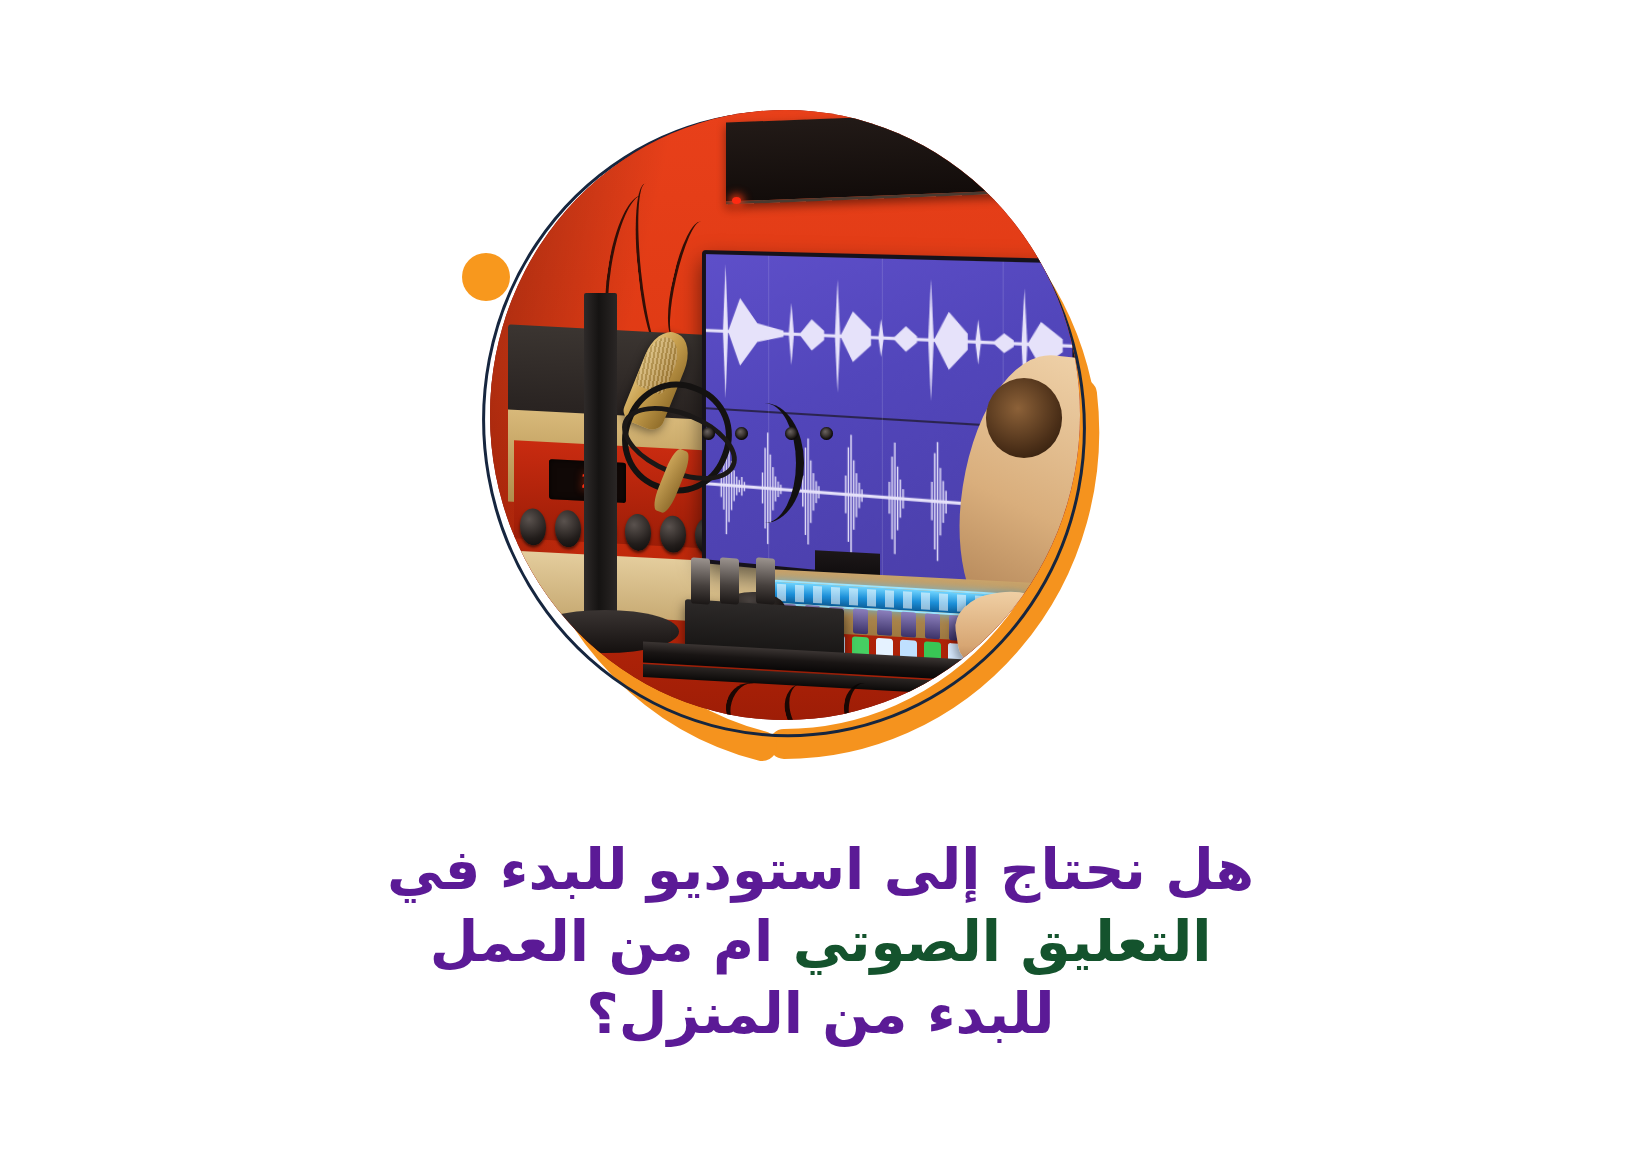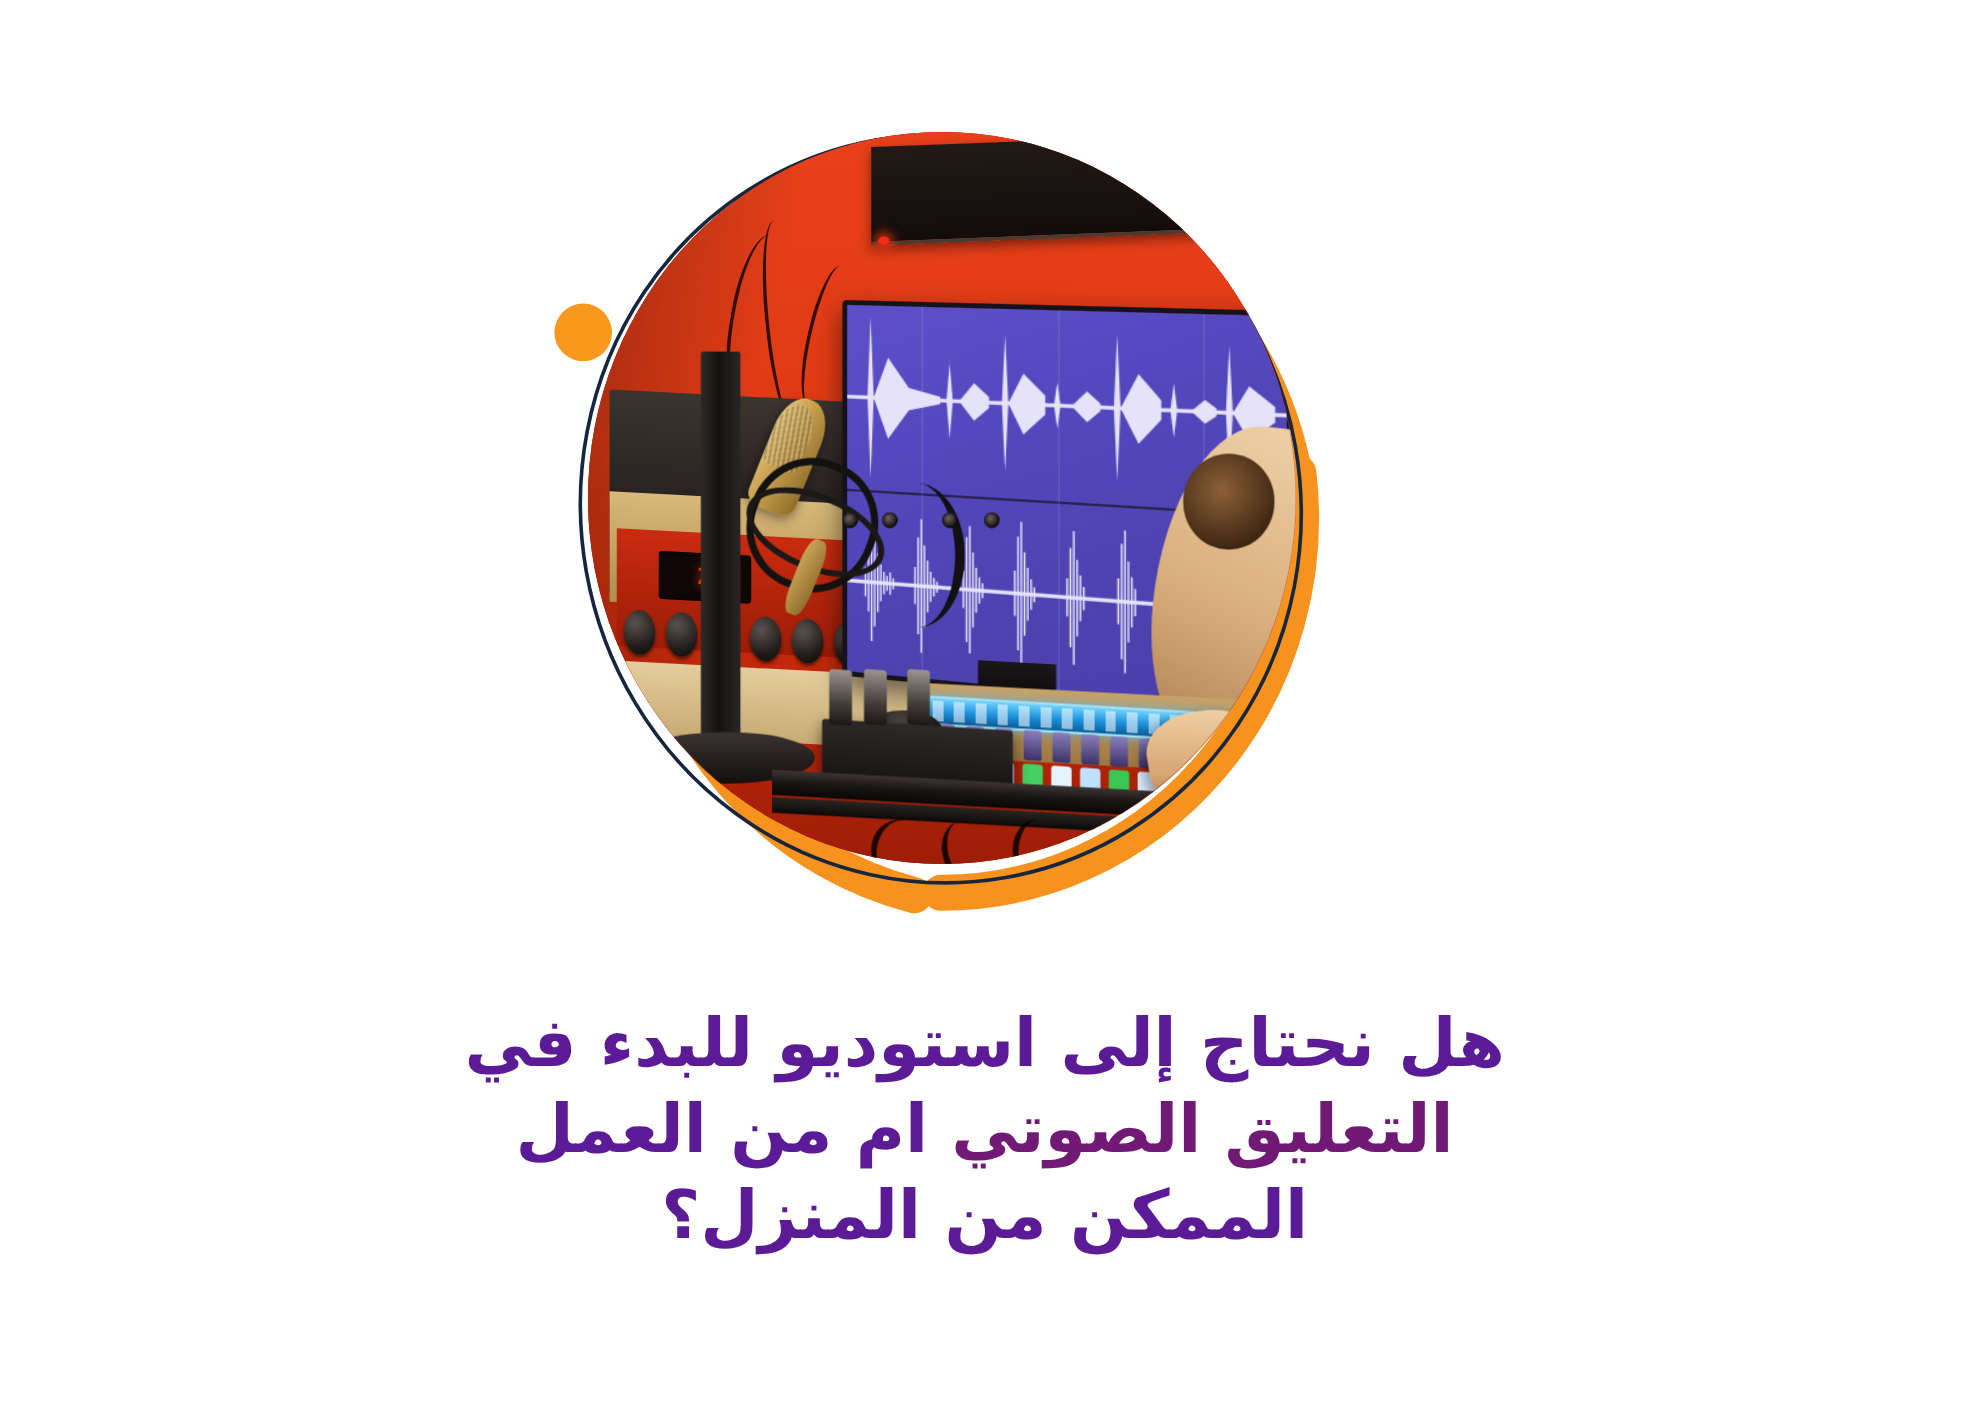--- a/index.html
+++ b/index.html
@@ -481,21 +481,21 @@
     direction: rtl;
     font-family: "DejaVu Sans", "Liberation Sans", sans-serif;
     font-weight: bold;
     font-size: 56px;
     line-height: 72px;
     letter-spacing: -0.5px;
     margin-top: 36px;
   }
   .headline .line { display: block; white-space: nowrap; }
   .tx-purple { color: #5B1A96; }
-  .tx-orange { color: #701a75; text-align: center; }
+  .tx-orange { color: #14532d; text-align: center; }
 </style>
 </head>
 <body>
 
 <div class="canvas">
 
   <div class="hero">
 
     <svg class="hero-svg" viewBox="0 0 700 700">
 
@@ -727,17 +727,17 @@
   </div>
 
   <h1 class="headline">
     <span class="line">
       <span class="tx-purple">هل نحتاج إلى استوديو للبدء في</span>
     </span>
     <span class="line">
       <span class="tx-orange">التعليق الصوتي</span><span class="tx-purple"> ام من العمل</span>
     </span>
     <span class="line">
-      <span class="tx-purple">الممكن من المنزل؟</span>
+      <span class="tx-purple">للبدء من المنزل؟</span>
     </span>
   </h1>
 
 </div>
 
 </body></html>

